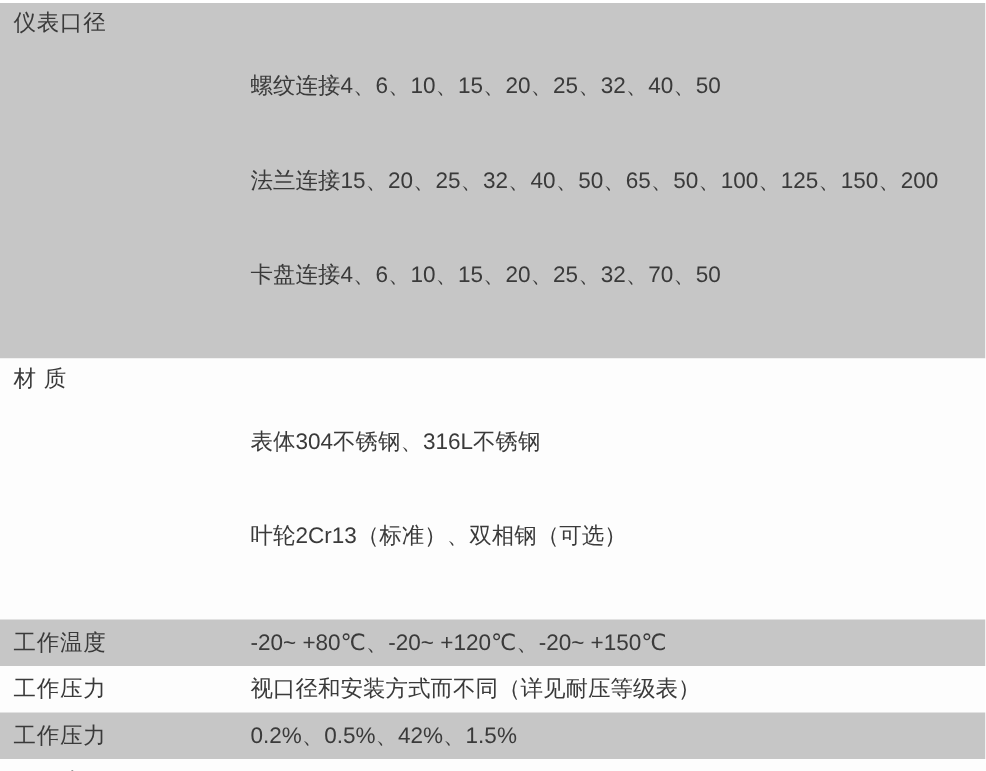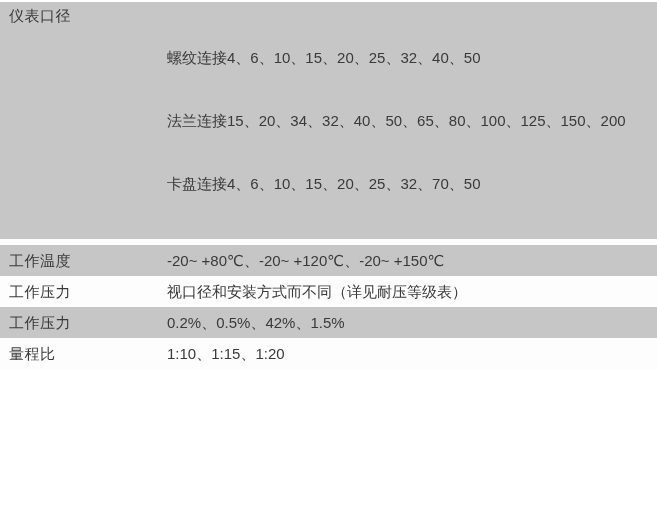--- a/index.html
+++ b/index.html
@@ -47,26 +47,31 @@
 </style>
 </head>
 <body>
 
 <div class="spec-table">
 
   <div class="row gray multi">
     <div class="label">仪表口径</div>
     <div class="value">
       <div class="line">螺纹连接4、6、10、15、20、25、32、40、50</div>
-      <div class="line">法兰连接15、20、34、32、40、50、65、80、100、125、150、200</div>
+      <div class="line">法兰连接15、20、25、32、40、50、65、50、100、125、150、200</div>
       <div class="line">卡盘连接4、6、10、15、20、25、32、70、50</div>
     </div>
   </div>
 
   <div class="row white multi">
+    <div class="label">材 质</div>
+    <div class="value">
+      <div class="line">表体304不锈钢、316L不锈钢</div>
+      <div class="line">叶轮2Cr13（标准）、双相钢（可选）</div>
+    </div>
   </div>
 
   <div class="row gray">
     <div class="label">工作温度</div>
     <div class="value">-20~ +80℃、-20~ +120℃、-20~ +150℃</div>
   </div>
 
   <div class="row white">
     <div class="label">工作压力</div>
     <div class="value">视口径和安装方式而不同（详见耐压等级表）</div>

